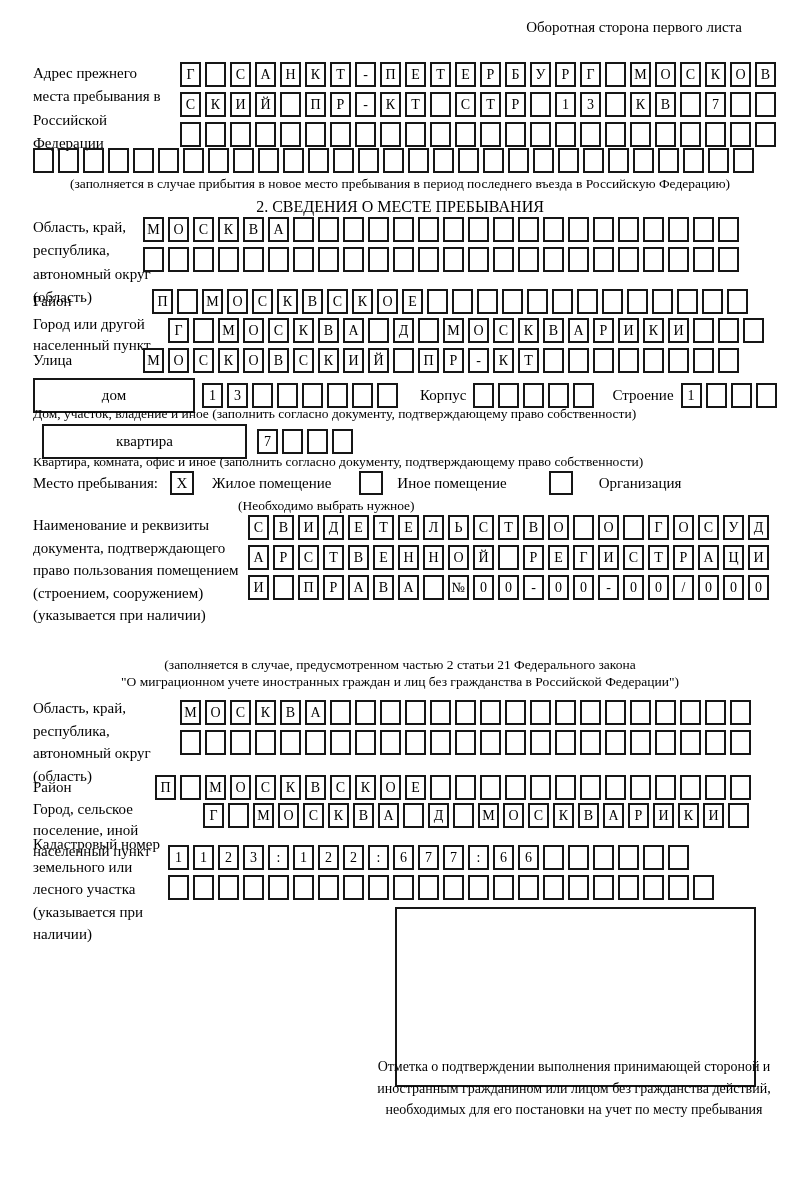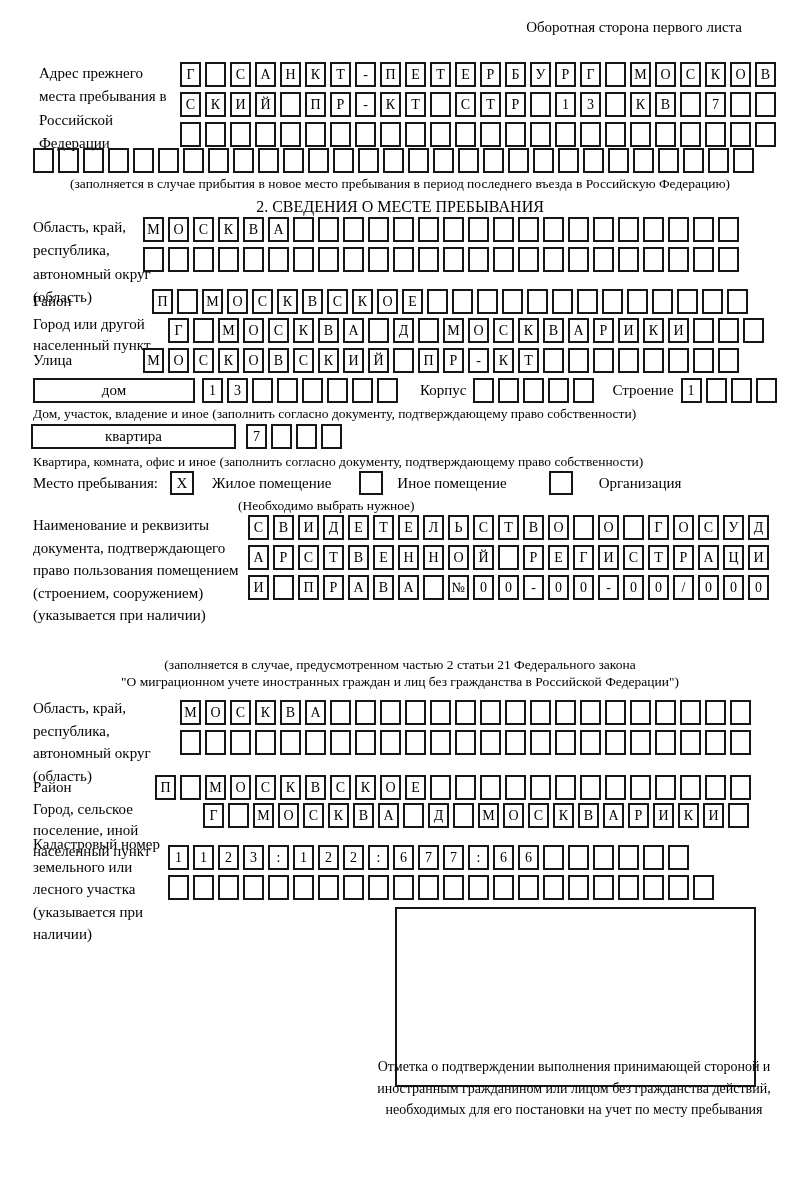--- a/index.html
+++ b/index.html
@@ -7,35 +7,35 @@
         font-family:"Liberation Serif","DejaVu Serif",serif;overflow:hidden;}
   .lbl{position:absolute;font-size:15px;line-height:1.55;}
   .cap{position:absolute;font-size:13.5px;}
   .center{left:0;width:100%;text-align:center;}
   .bold{font-weight:normal;}
   .cellrow{position:absolute;display:flex;gap:4px;}
   .cellrow.inline{position:static;}
   .cell{width:21px;height:25px;box-sizing:border-box;border:2px solid #161616;
         display:flex;align-items:center;justify-content:center;
         font-size:14px;line-height:1;}
-  .fieldbox{box-sizing:border-box;border:2px solid #161616;height:25px;
+  .fieldbox{box-sizing:border-box;border:2px solid #161616;height:35px;
         display:flex;align-items:center;justify-content:center;font-size:15px;}
   .flexrow{position:absolute;display:flex;align-items:center;}
   .chk{width:24px;height:24px;box-sizing:border-box;border:2px solid #161616;
         display:flex;align-items:center;justify-content:center;font-size:15px;}
   .stamp{position:absolute;border:2px solid #161616;background:#fff;}
 </style>
 </head>
 <body>
 
 <div class="page">
 
   <div class="lbl" style="top:16px;right:58px;">Оборотная сторона первого листа</div>
 
-  <div class="lbl" style="top:62px;left:39px;width:138px;">Адрес прежнего места пребывания в Российской Федерации</div>
+  <div class="lbl" style="top:62px;left:33px;width:138px;">Адрес прежнего места пребывания в Российской Федерации</div>
   <div class="cellrow" style="top:62px;left:180px;">
       <div class="cell">Г</div>
       <div class="cell"></div>
       <div class="cell">С</div>
       <div class="cell">А</div>
       <div class="cell">Н</div>
       <div class="cell">К</div>
       <div class="cell">Т</div>
       <div class="cell">-</div>
       <div class="cell">П</div>
@@ -303,21 +303,21 @@
     <div style="margin-left:18px;font-size:15px;">Строение</div>
     <div class="cellrow inline" style="margin-left:7px;">
         <div class="cell">1</div>
         <div class="cell"></div>
         <div class="cell"></div>
         <div class="cell"></div>
       </div>
   </div>
   <div class="cap" style="top:406px;left:33px;">Дом, участок, владение и иное (заполнить согласно документу, подтверждающему право собственности)</div>
 
-  <div class="flexrow" style="top:424px;left:31px;">
+  <div class="flexrow" style="top:424px;left:42px;">
     <div class="fieldbox" style="width:205px;">квартира</div>
     <div class="cellrow inline" style="margin-left:10px;">
         <div class="cell">7</div>
         <div class="cell"></div>
         <div class="cell"></div>
         <div class="cell"></div>
       </div>
   </div>
   <div class="cap" style="top:454px;left:33px;">Квартира, комната, офис и иное (заполнить согласно документу, подтверждающему право собственности)</div>
 

